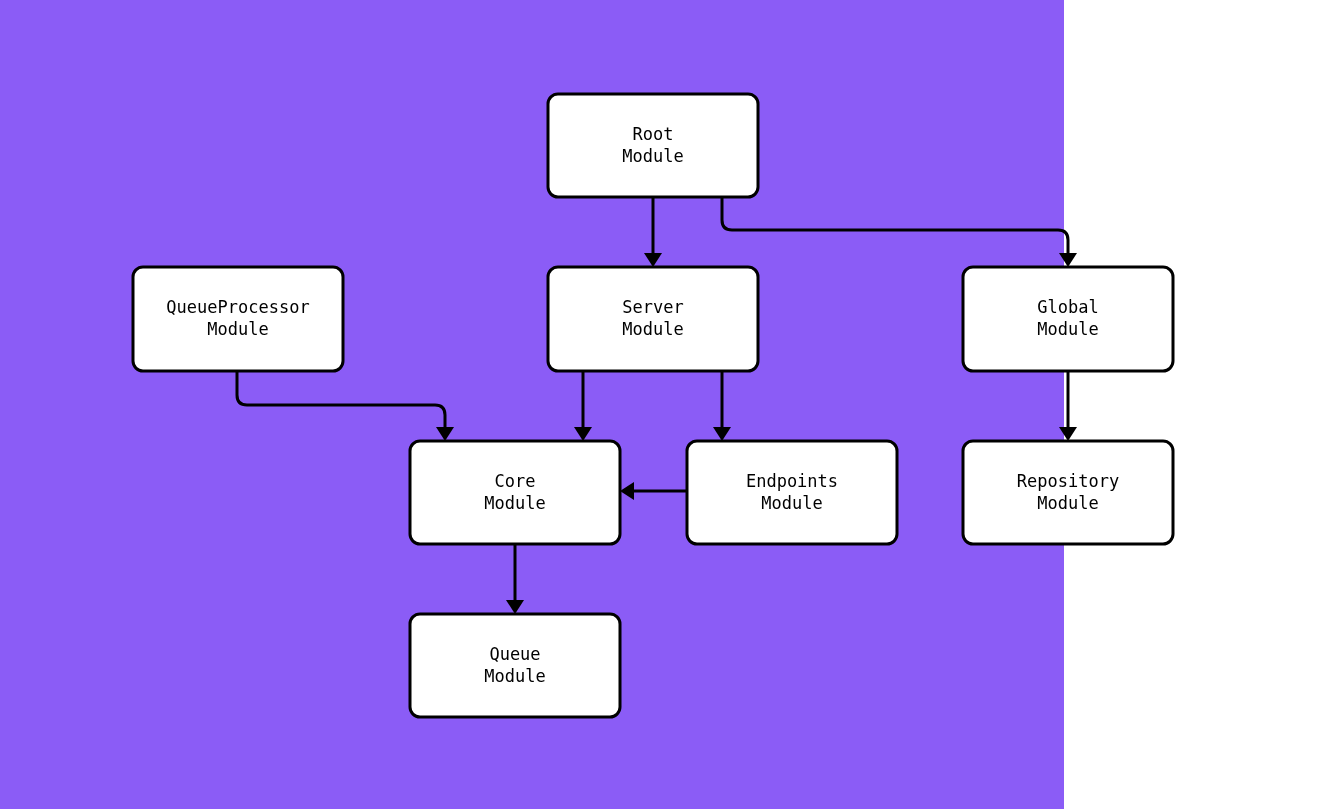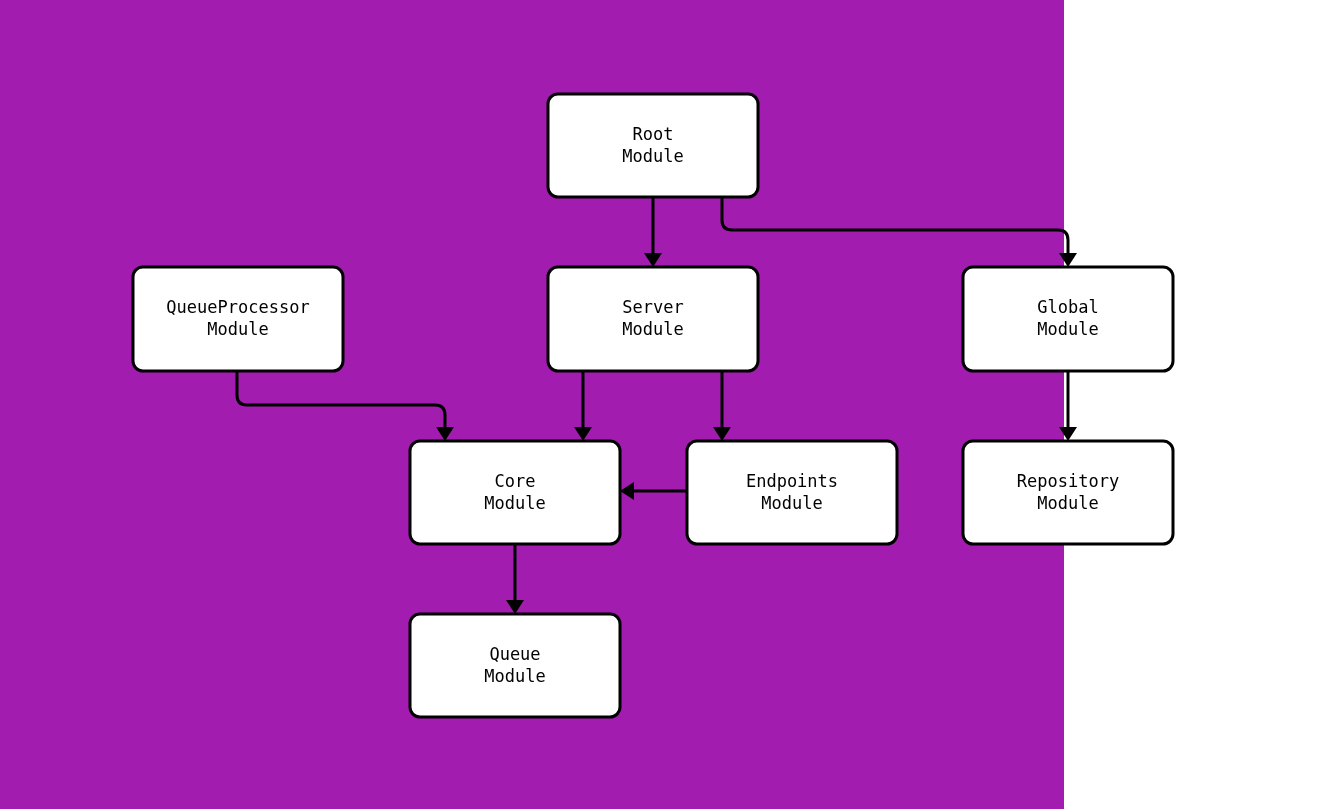--- a/index.html
+++ b/index.html
@@ -11,21 +11,21 @@
   body {
     width: 1337px;
     height: 809px;
     overflow: hidden;
     font-family: "DejaVu Sans Mono", "Liberation Mono", monospace;
   }
   #diagram-root {
     position: relative;
     width: 1064px;
     height: 809px;
-    background: #a21caf;
+    background: #8b5cf6;
   }
   svg#diagram-canvas {
     display: block;
     width: 1337px;
     height: 809px;
   }
   .node-box {
     fill: #ffffff;
     stroke: #000000;
     stroke-width: 3;

